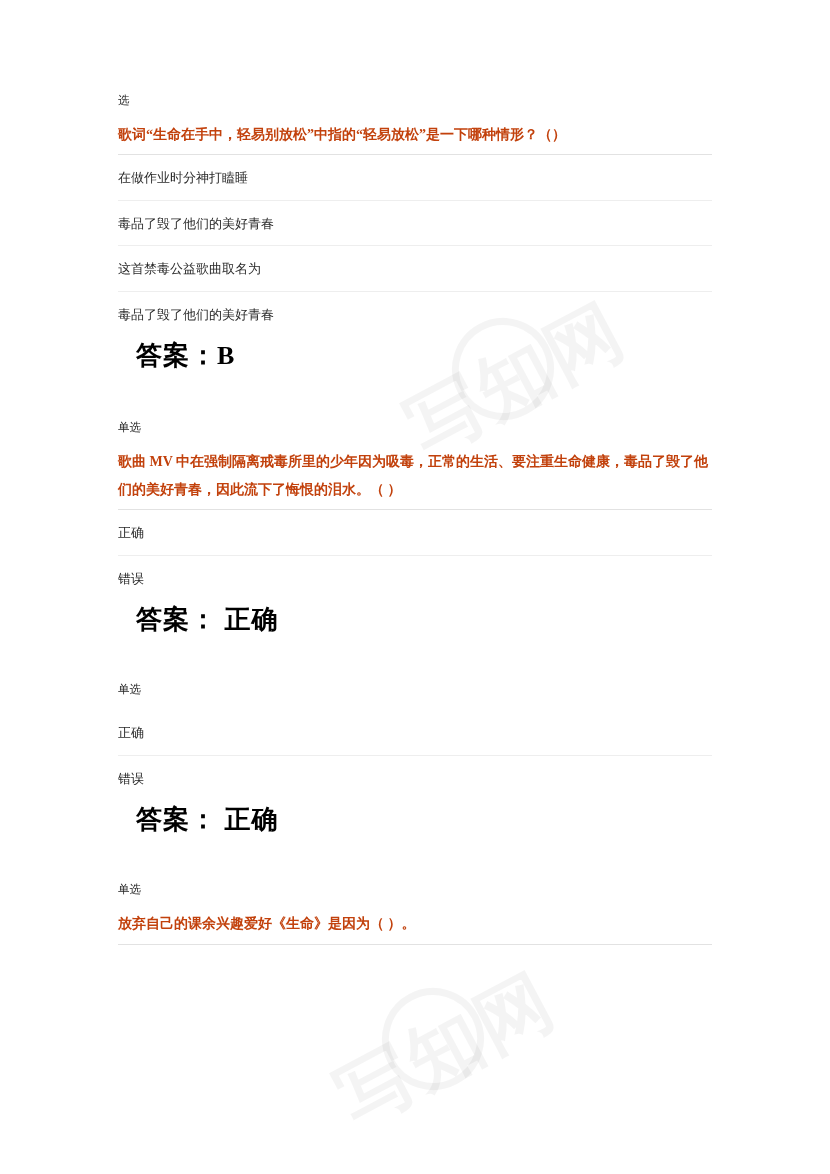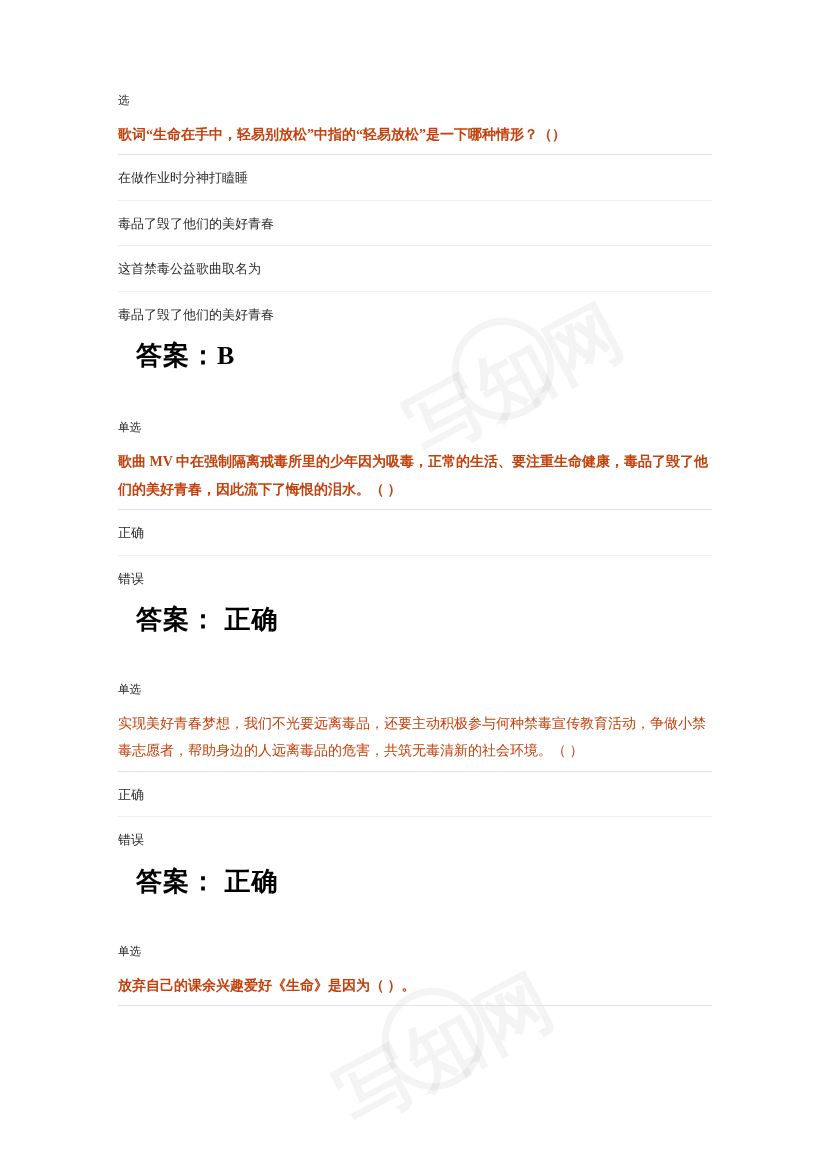--- a/index.html
+++ b/index.html
@@ -130,21 +130,20 @@
     <div class="block block-gap-2">
       <div class="qtype">单选</div>
       <div class="qtext">歌曲 MV 中在强制隔离戒毒所里的少年因为吸毒，正常的生活、要注重生命健康，毒品了毁了他们的美好青春，因此流下了悔恨的泪水。（ ）</div>
       <div class="option">正确</div>
       <div class="option last">错误</div>
       <div class="answer">答案： 正确</div>
     </div>
 
     <div class="block block-gap-2">
       <div class="qtype">单选</div>
-      <div class="qtext plain">实现美好青春梦想，我们不光要远离毒品，还要主动积极参与何种禁毒宣传教育活动，争做小禁毒志愿者，帮助身边的人远离毒品的危害，共筑无毒清新的社会环境。（ ）</div>
       <div class="option">正确</div>
       <div class="option last">错误</div>
       <div class="answer">答案： 正确</div>
     </div>
 
     <div class="block">
       <div class="qtype">单选</div>
       <div class="qtext">放弃自己的课余兴趣爱好《生命》是因为（ ）。</div>
     </div>
 

